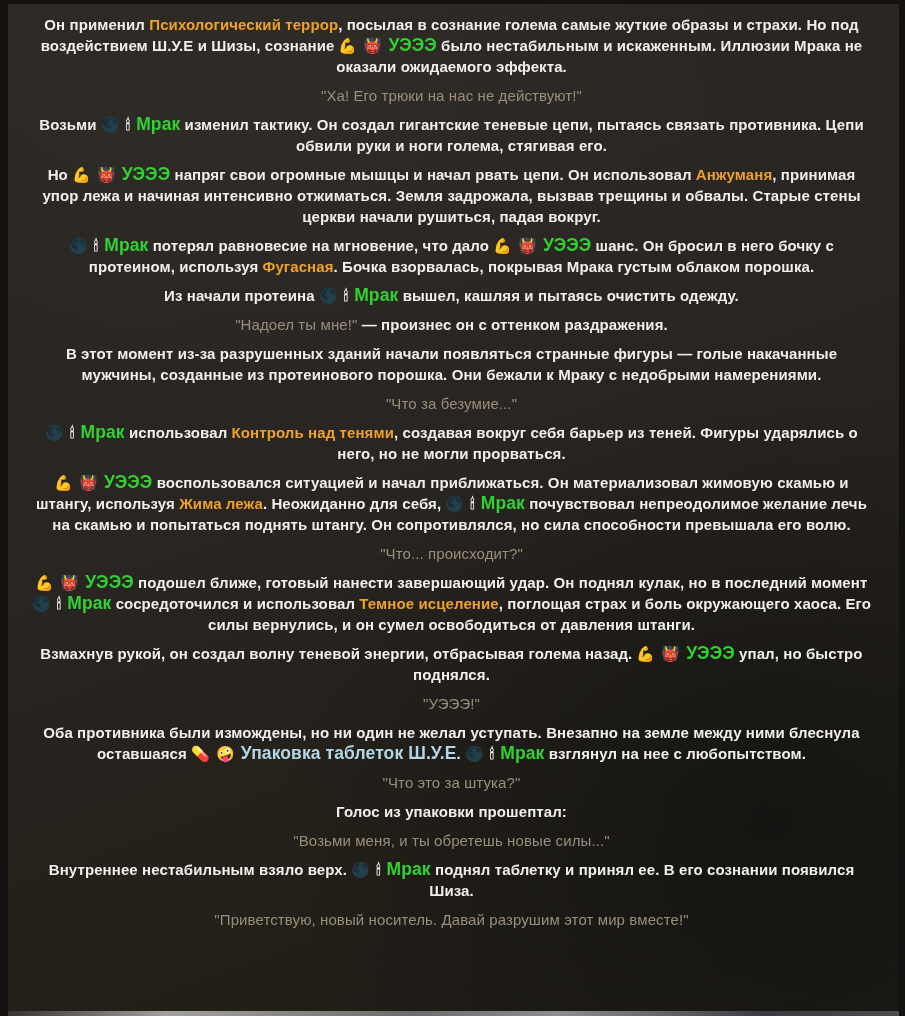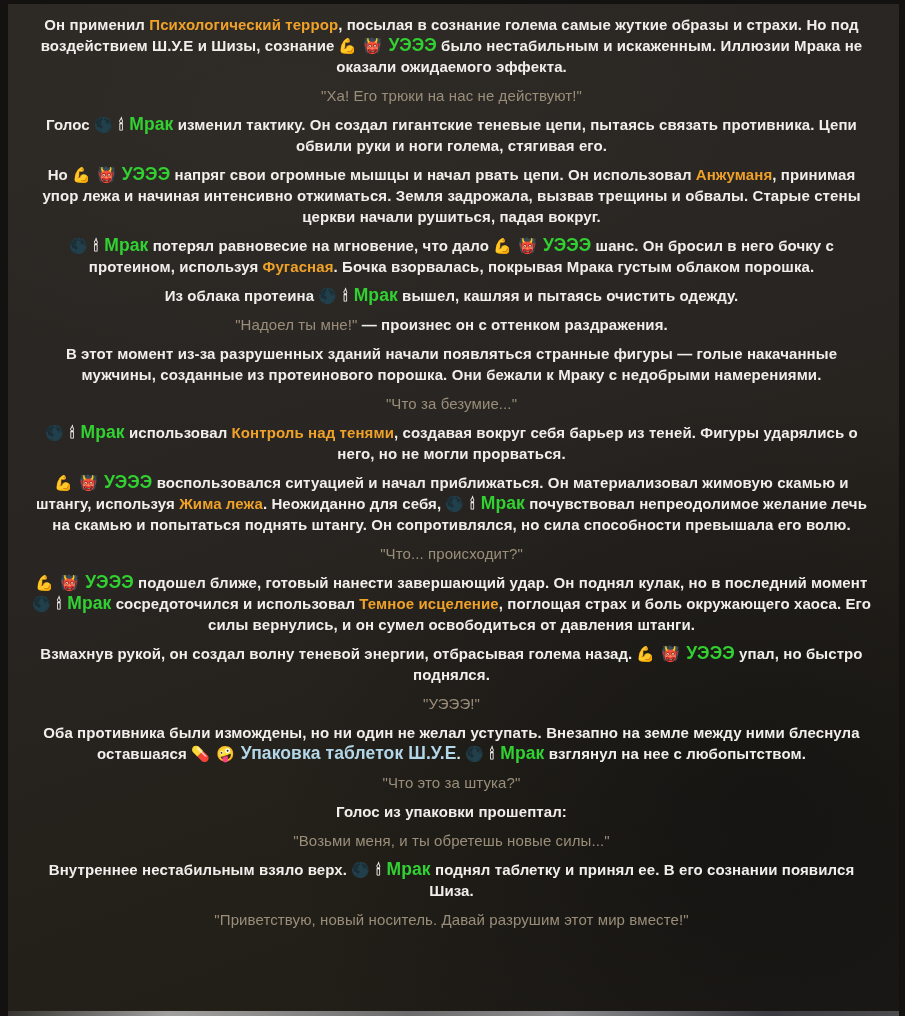--- a/index.html
+++ b/index.html
@@ -68,24 +68,24 @@
     filter:blur(0.4px);
   }
 </style>
 </head>
 <body style="--text-color: #f1efec; --ability-color: #f0a128; --name-color: #32d132; --item-color: #b3d7e8; --quote-color: #9a8e7a;">
 
 <div class="page">
   <div class="content" id="story-log">
       <p class="para"><span class="seg-text">Он применил </span><span class="seg-ability">Психологический террор</span><span class="seg-text">, посылая в сознание голема самые жуткие образы и страхи. Но под воздействием Ш.У.Е и Шизы, сознание </span><span class="seg-emoji">💪 👹 </span><span class="seg-name">УЭЭЭ</span><span class="seg-text"> было нестабильным и искаженным. Иллюзии Мрака не оказали ожидаемого эффекта.</span></p>
       <p class="para"><span class="seg-quote">"Ха! Его трюки на нас не действуют!"</span></p>
-      <p class="para"><span class="seg-text">Голос </span><span class="seg-emoji">🌑 🕯 </span><span class="seg-name">Мрак</span><span class="seg-text"> изменил тактику. Он создал гигантские теневые цепи, пытаясь связать противника. Цепи обвили руки и ноги голема, стягивая его.</span></p>
+      <p class="para"><span class="seg-text">Возьми </span><span class="seg-emoji">🌑 🕯 </span><span class="seg-name">Мрак</span><span class="seg-text"> изменил тактику. Он создал гигантские теневые цепи, пытаясь связать противника. Цепи обвили руки и ноги голема, стягивая его.</span></p>
       <p class="para"><span class="seg-text">Но </span><span class="seg-emoji">💪 👹 </span><span class="seg-name">УЭЭЭ</span><span class="seg-text"> напряг свои огромные мышцы и начал рвать цепи. Он использовал </span><span class="seg-ability">Анжуманя</span><span class="seg-text">, принимая упор лежа и начиная интенсивно отжиматься. Земля задрожала, вызвав трещины и обвалы. Старые стены церкви начали рушиться, падая вокруг.</span></p>
       <p class="para"><span class="seg-emoji">🌑 🕯 </span><span class="seg-name">Мрак</span><span class="seg-text"> потерял равновесие на мгновение, что дало </span><span class="seg-emoji">💪 👹 </span><span class="seg-name">УЭЭЭ</span><span class="seg-text"> шанс. Он бросил в него бочку с протеином, используя </span><span class="seg-ability">Фугасная</span><span class="seg-text">. Бочка взорвалась, покрывая Мрака густым облаком порошка.</span></p>
-      <p class="para"><span class="seg-text">Из облака протеина </span><span class="seg-emoji">🌑 🕯 </span><span class="seg-name">Мрак</span><span class="seg-text"> вышел, кашляя и пытаясь очистить одежду.</span></p>
+      <p class="para"><span class="seg-text">Из начали протеина </span><span class="seg-emoji">🌑 🕯 </span><span class="seg-name">Мрак</span><span class="seg-text"> вышел, кашляя и пытаясь очистить одежду.</span></p>
       <p class="para"><span class="seg-quote">"Надоел ты мне!"</span><span class="seg-text"> — произнес он с оттенком раздражения.</span></p>
       <p class="para"><span class="seg-text">В этот момент из-за разрушенных зданий начали появляться странные фигуры — голые накачанные мужчины, созданные из протеинового порошка. Они бежали к Мраку с недобрыми намерениями.</span></p>
       <p class="para"><span class="seg-quote">"Что за безумие..."</span></p>
       <p class="para"><span class="seg-emoji">🌑 🕯 </span><span class="seg-name">Мрак</span><span class="seg-text"> использовал </span><span class="seg-ability">Контроль над тенями</span><span class="seg-text">, создавая вокруг себя барьер из теней. Фигуры ударялись о него, но не могли прорваться.</span></p>
       <p class="para"><span class="seg-emoji">💪 👹 </span><span class="seg-name">УЭЭЭ</span><span class="seg-text"> воспользовался ситуацией и начал приближаться. Он материализовал жимовую скамью и штангу, используя </span><span class="seg-ability">Жима лежа</span><span class="seg-text">. Неожиданно для себя, </span><span class="seg-emoji">🌑 🕯 </span><span class="seg-name">Мрак</span><span class="seg-text"> почувствовал непреодолимое желание лечь на скамью и попытаться поднять штангу. Он сопротивлялся, но сила способности превышала его волю.</span></p>
       <p class="para"><span class="seg-quote">"Что... происходит?"</span></p>
       <p class="para"><span class="seg-emoji">💪 👹 </span><span class="seg-name">УЭЭЭ</span><span class="seg-text"> подошел ближе, готовый нанести завершающий удар. Он поднял кулак, но в последний момент </span><span class="seg-emoji">🌑 🕯 </span><span class="seg-name">Мрак</span><span class="seg-text"> сосредоточился и использовал </span><span class="seg-ability">Темное исцеление</span><span class="seg-text">, поглощая страх и боль окружающего хаоса. Его силы вернулись, и он сумел освободиться от давления штанги.</span></p>
       <p class="para"><span class="seg-text">Взмахнув рукой, он создал волну теневой энергии, отбрасывая голема назад. </span><span class="seg-emoji">💪 👹 </span><span class="seg-name">УЭЭЭ</span><span class="seg-text"> упал, но быстро поднялся.</span></p>
       <p class="para"><span class="seg-quote">"УЭЭЭ!"</span></p>
       <p class="para"><span class="seg-text">Оба противника были измождены, но ни один не желал уступать. Внезапно на земле между ними блеснула оставшаяся </span><span class="seg-emoji">💊 🤪 </span><span class="seg-item">Упаковка таблеток Ш.У.Е</span><span class="seg-text">. </span><span class="seg-emoji">🌑 🕯 </span><span class="seg-name">Мрак</span><span class="seg-text"> взглянул на нее с любопытством.</span></p>

